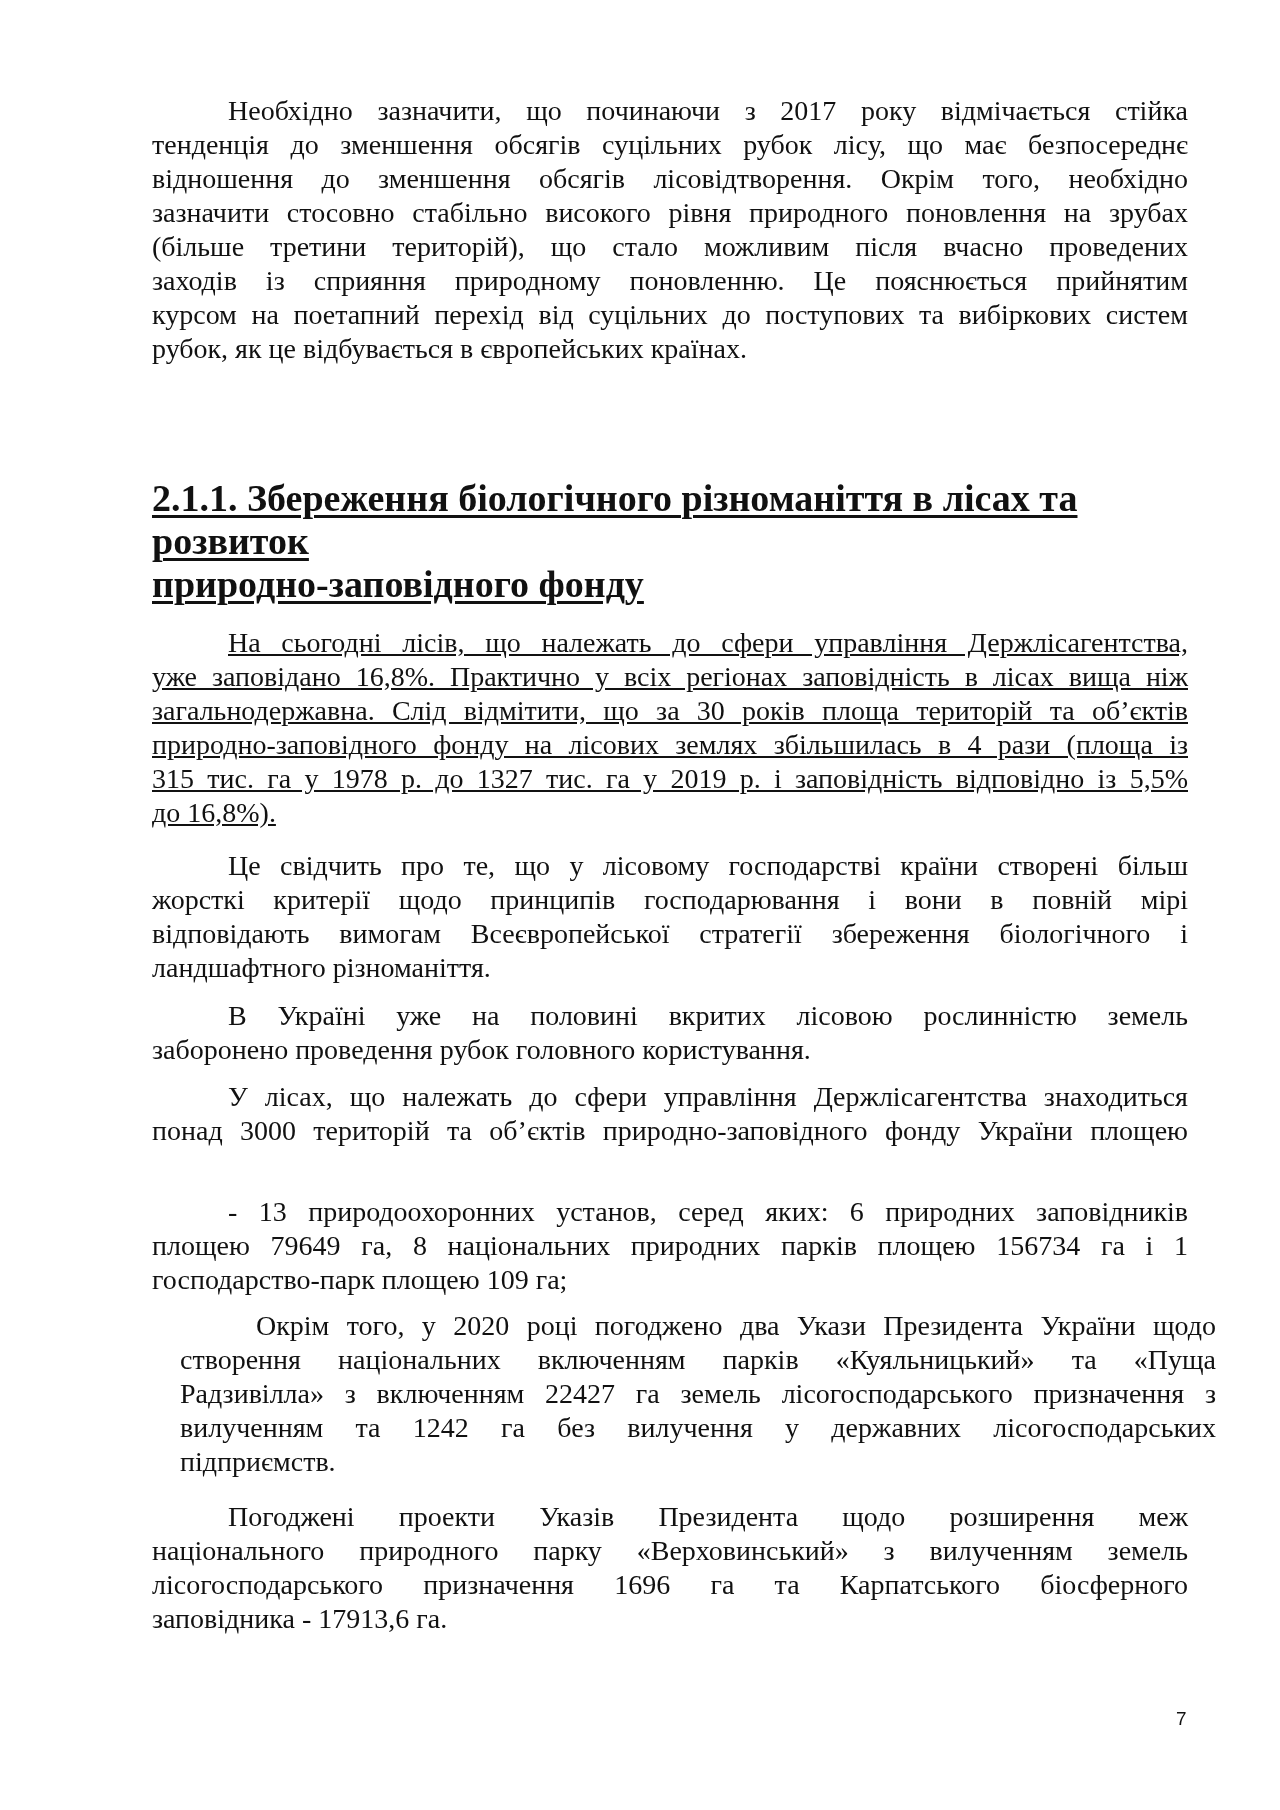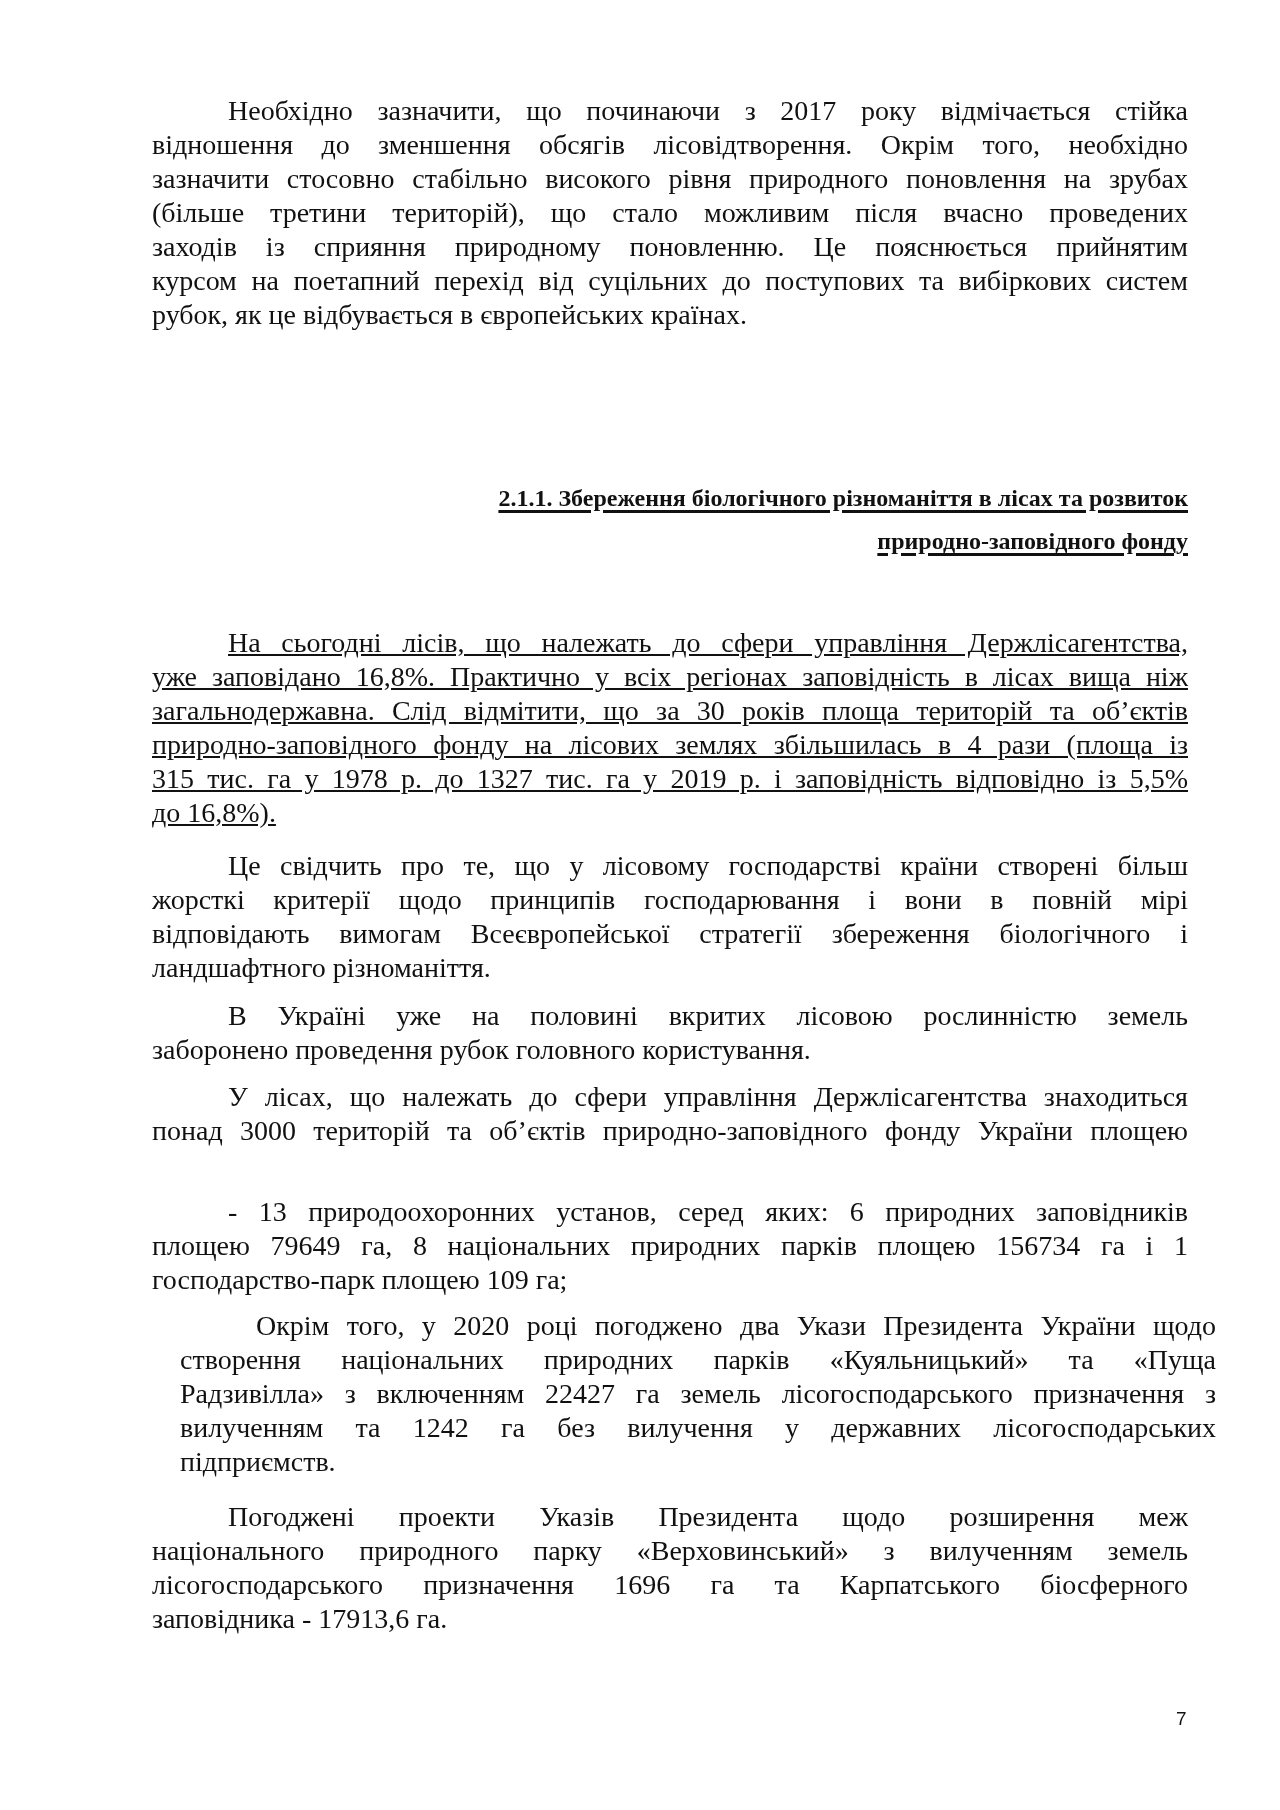--- a/index.html
+++ b/index.html
@@ -44,23 +44,23 @@
     text-align-last: left;
   }
   .line.indent {
     padding-left: 76px;
   }
   .heading {
     position: absolute;
     left: 152px;
     width: 1036px;
     top: 477px;
-    text-align: right;
+    text-align: left;
     font-weight: bold;
-    font-size: 24px;
+    font-size: 38px;
     line-height: 43px;
   }
   .heading span {
     text-decoration: underline;
     text-decoration-thickness: 3px;
     text-underline-offset: 4px;
   }
   .page-number {
     position: absolute;
     left: 1176px;
@@ -71,20 +71,21 @@
     color: #111111;
   }
 </style>
 </head>
 <body>
 
 <div class="page">
 
   <div class="column para" style="top:94px;">
     <span class="line indent">Необхідно зазначити, що починаючи з 2017 року відмічається стійка</span>
+    <span class="line">тенденція до зменшення обсягів суцільних рубок лісу, що має безпосереднє</span>
     <span class="line">відношення до зменшення обсягів лісовідтворення. Окрім того, необхідно</span>
     <span class="line">зазначити стосовно стабільно високого рівня природного поновлення на зрубах</span>
     <span class="line">(більше третини територій), що стало можливим після вчасно проведених</span>
     <span class="line">заходів із сприяння природному поновленню. Це пояснюється прийнятим</span>
     <span class="line">курсом на поетапний перехід від суцільних до поступових та вибіркових систем</span>
     <span class="line last">рубок, як це відбувається в європейських країнах.</span>
   </div>
 
   <div class="heading">
     <div><span>2.1.1. Збереження біологічного різноманіття в лісах та розвиток</span></div>
@@ -118,21 +119,21 @@
   </div>
 
   <div class="column para" style="top:1195px;">
     <span class="line indent">- 13 природоохоронних установ, серед яких: 6 природних заповідників</span>
     <span class="line">площею 79649 га, 8 національних природних парків площею 156734 га і 1</span>
     <span class="line last">господарство-парк площею 109 га;</span>
   </div>
 
   <div class="column para" style="top:1309px;margin-left:28px;">
     <span class="line indent">Окрім того, у 2020 році погоджено два Укази Президента України щодо</span>
-    <span class="line">створення національних природних парків «Куяльницький» та «Пуща</span>
+    <span class="line">створення національних включенням парків «Куяльницький» та «Пуща</span>
     <span class="line">Радзивілла» з включенням 22427 га земель лісогосподарського призначення з</span>
     <span class="line">вилученням та 1242 га без вилучення у державних лісогосподарських</span>
     <span class="line last">підприємств.</span>
   </div>
 
   <div class="column para" style="top:1500px;">
     <span class="line indent">Погоджені проекти Указів Президента щодо розширення меж</span>
     <span class="line">національного природного парку «Верховинський» з вилученням земель</span>
     <span class="line">лісогосподарського призначення 1696 га та Карпатського біосферного</span>
     <span class="line last">заповідника - 17913,6 га.</span>

